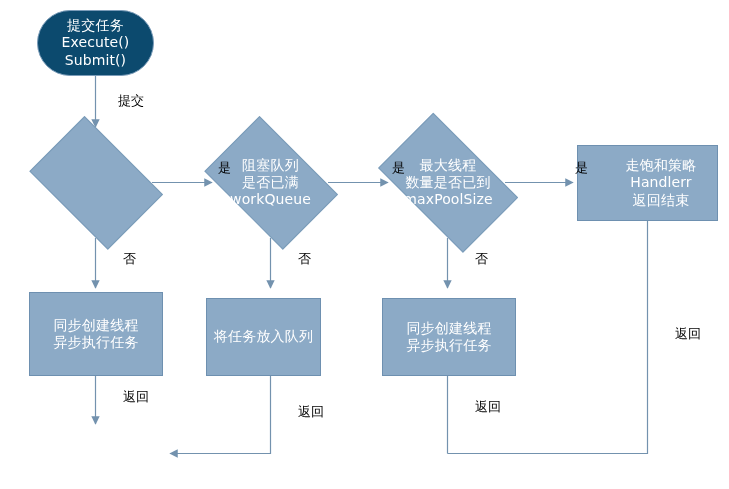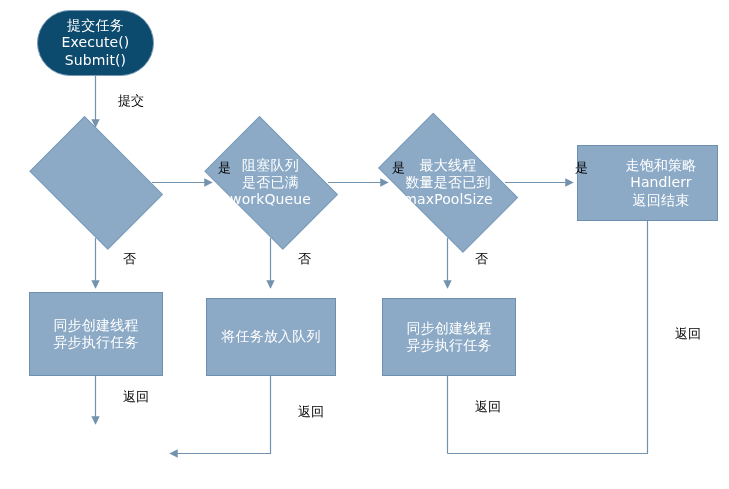--- a/index.html
+++ b/index.html
@@ -167,21 +167,21 @@
     <span class="ln cn">走饱和策略</span>
     <span class="ln en">Handlerr</span>
     <span class="ln cn">返回结束</span>
   </div>
 
   <div class="node" style="left:29px; top:292px; width:134px; height:84px;">
     <span class="ln cn">同步创建线程</span>
     <span class="ln cn">异步执行任务</span>
   </div>
 
-  <div class="node" style="left:206px; top:298px; width:130px; height:78px;">
+  <div class="node" style="left:206px; top:298px; width:115px; height:78px;">
     <span class="ln cn">将任务放入队列</span>
   </div>
 
   <div class="node" style="left:382px; top:298px; width:134px; height:78px;">
     <span class="ln cn">同步创建线程</span>
     <span class="ln cn">异步执行任务</span>
   </div>
 
 
   <div class="edge-label" style="left:74px; top:94px;">提交</div>

